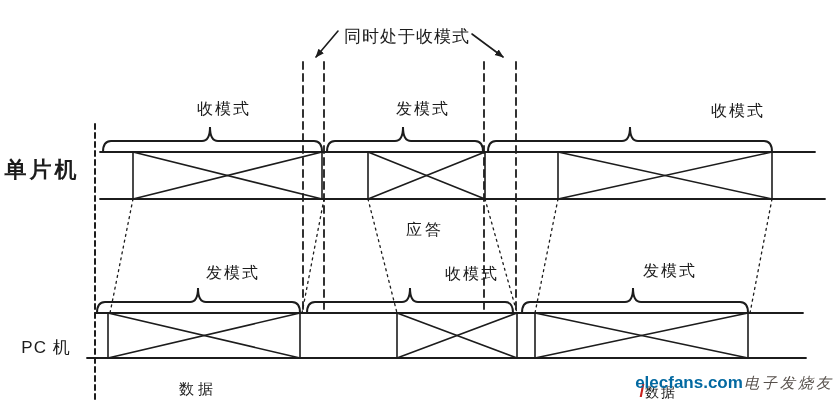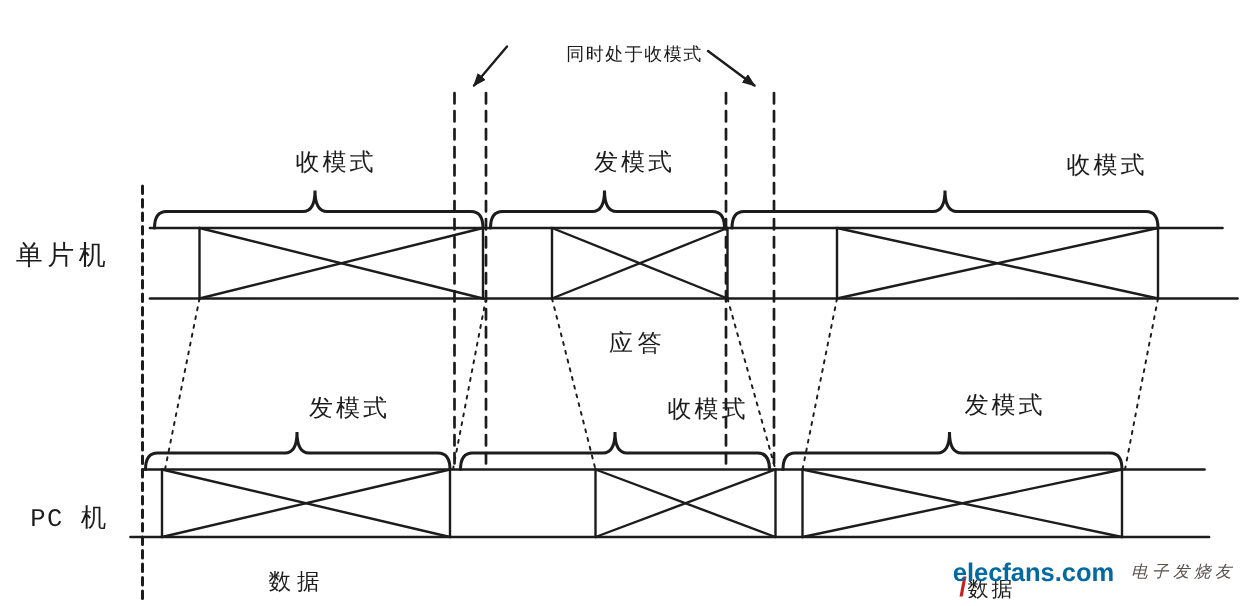--- a/index.html
+++ b/index.html
@@ -13,30 +13,30 @@
   }
   #stage svg { position:absolute; left:0; top:0; }
   .lbl {
     position:absolute;
     transform:translate(-50%,-50%);
     white-space:nowrap;
     color:#1c1c1c;
     line-height:1;
     user-select:none;
   }
-  .lbl-annotation { font-size:12px; letter-spacing:1px;margin-left:16px; }
-  .lbl-device     { font-size:18px; letter-spacing:3px; font-weight:400; }
+  .lbl-annotation { font-size:17px; letter-spacing:1px; }
+  .lbl-device     { font-size:22px; letter-spacing:3px; font-weight:700; }
   .lbl-device-pc  { font-size:17px; letter-spacing:1px; font-weight:500; }
   .lbl-mode       { font-size:16px; letter-spacing:2px;margin-left:31px; }
   .lbl-ack        { font-size:16px; letter-spacing:3px; }
   .lbl-data       { font-size:15px; letter-spacing:4px; }
   .lbl-data-sm    { font-size:14px; letter-spacing:2px; }
   .wm-brand { font-size:17px; font-weight:bold; letter-spacing:0px; }
   .wm-slash { font-size:18px; font-weight:bold; }
-  .wm-cn    { font-size:11px; letter-spacing:3px; font-style:italic; font-weight:500; }
+  .wm-cn    { font-size:15px; letter-spacing:3px; font-style:italic; font-weight:500; }
 </style>
 </head>
 <body>
 
 <div id="stage">
 
   <svg width="833" height="404" viewBox="0 0 833 404" stroke="#1c1c1c" fill="none" stroke-linecap="round">
     <defs>
       <marker id="ah" markerWidth="12" markerHeight="10" refX="8" refY="3.5" orient="auto" markerUnits="userSpaceOnUse">
         <path d="M0,0 L9,3.5 L0,7 Z" fill="#1c1c1c" stroke="none"></path>
@@ -130,21 +130,21 @@
       <line x1="368" y1="199" x2="397" y2="313"></line>
       <line x1="485" y1="199" x2="517" y2="313"></line>
       <line x1="558" y1="199" x2="535" y2="313"></line>
       <line x1="772" y1="199" x2="750" y2="313"></line>
     </g>
   </svg>
 
   <div class="lbl lbl-annotation" style="left:407px; top:36px;">同时处于收模式</div>
 
   <div class="lbl lbl-device" style="left:42px; top:170px;">单片机</div>
-  <div class="lbl lbl-device-pc" style="left:46px; top:347px;font-family:Liberation Mono, monospace;">PC 机</div>
+  <div class="lbl lbl-device-pc" style="left:46px; top:347px;">PC 机</div>
 
   <div class="lbl lbl-mode" style="left:193px; top:109px;">收模式</div>
   <div class="lbl lbl-mode" style="left:392px; top:109px;">发模式</div>
   <div class="lbl lbl-mode" style="left:707px; top:111px;">收模式</div>
 
   <div class="lbl lbl-ack" style="left:425px; top:230px;text-align:right;">应答</div>
 
   <div class="lbl lbl-mode" style="left:202px; top:273px;">发模式</div>
   <div class="lbl lbl-mode" style="left:441px; top:274px;">收模式</div>
   <div class="lbl lbl-mode" style="left:639px; top:271px;">发模式</div>

